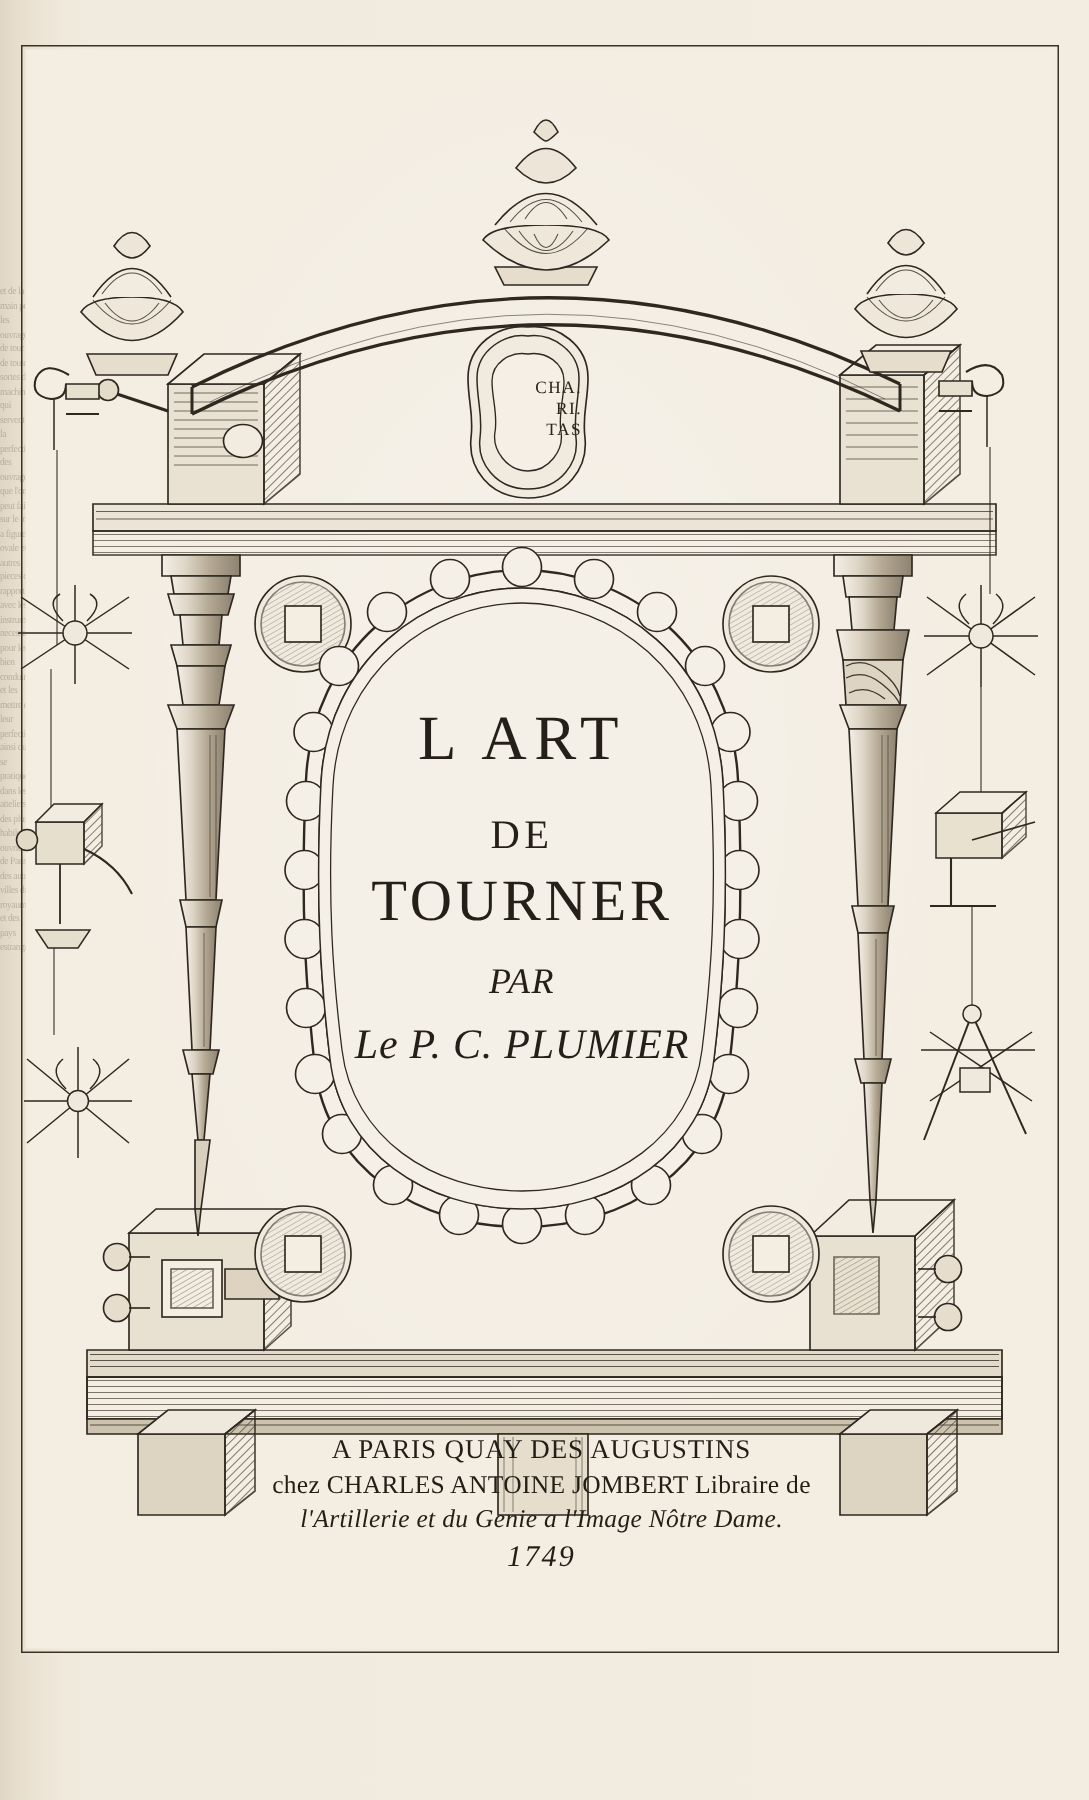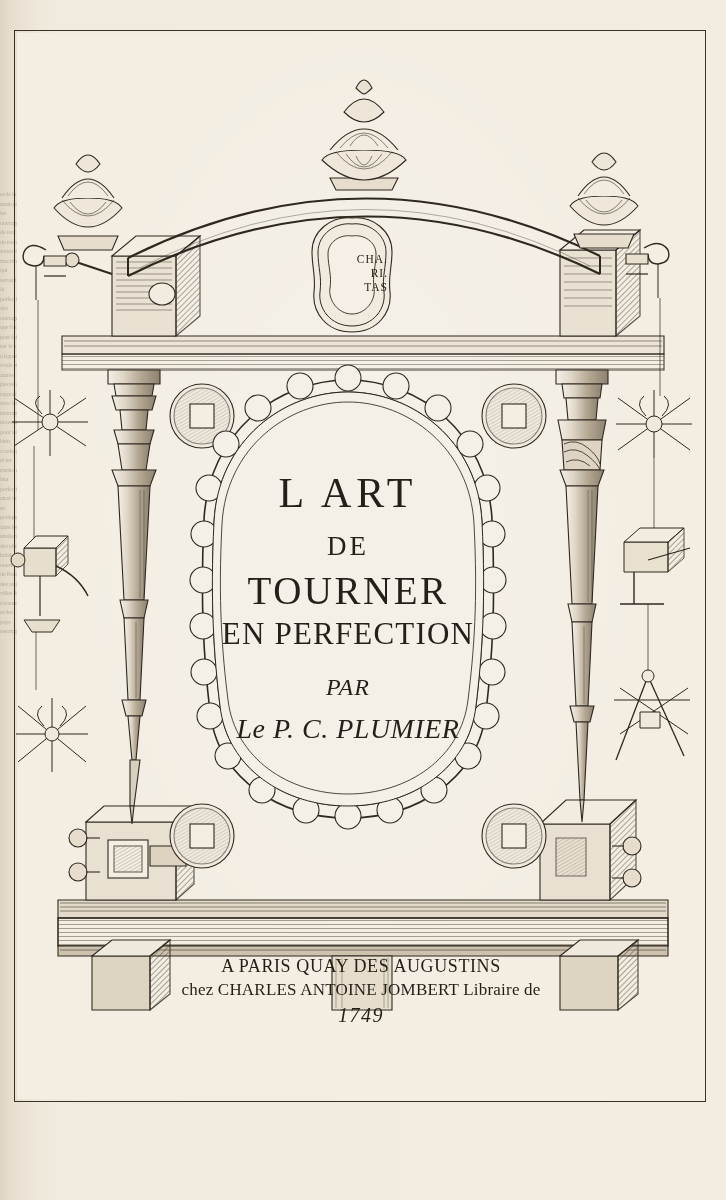--- a/index.html
+++ b/index.html
@@ -86,21 +86,21 @@
     font-family: "Liberation Serif", serif;
     font-size: 42px;
     letter-spacing: 5px;
     line-height: 46px;
   }
   .t-de {
     font-family: "Liberation Serif", serif;
     font-size: 27px;
     letter-spacing: 3px;
     line-height: 40px;
-    margin-top: 10px;
+    margin-top: 20px;
   }
   .t-tourner {
     font-family: "Liberation Serif", serif;
     font-size: 39px;
     letter-spacing: 2.5px;
     line-height: 42px;
     margin-top: 4px;
   }
   .t-enperfection {
     font-family: "Liberation Serif", serif;
@@ -637,23 +637,23 @@
   <div class="charitas">
     <div>CHA.</div>
     <div>RI.</div>
     <div>TAS</div>
   </div>
 
   <div class="cartouche-text">
     <div class="t-lart">L ART</div>
     <div class="t-de">DE</div>
     <div class="t-tourner">TOURNER</div>
-    <div class="t-enperfection">EN PERFECTION</div>
     <div class="t-par">PAR</div>
     <div class="t-author">Le P. C. PLUMIER</div>
   </div>
 
   <div class="imprint">
     <div class="imp-line1">A PARIS QUAY DES AUGUSTINS</div>
     <div class="imp-line2">chez CHARLES ANTOINE JOMBERT Libraire de</div>
+    <div class="imp-line3">l'Artillerie et du Genie a l'Image Nôtre Dame.</div>
     <div class="imp-year">1749</div>
   </div>
 </div>
 
 </body></html>

